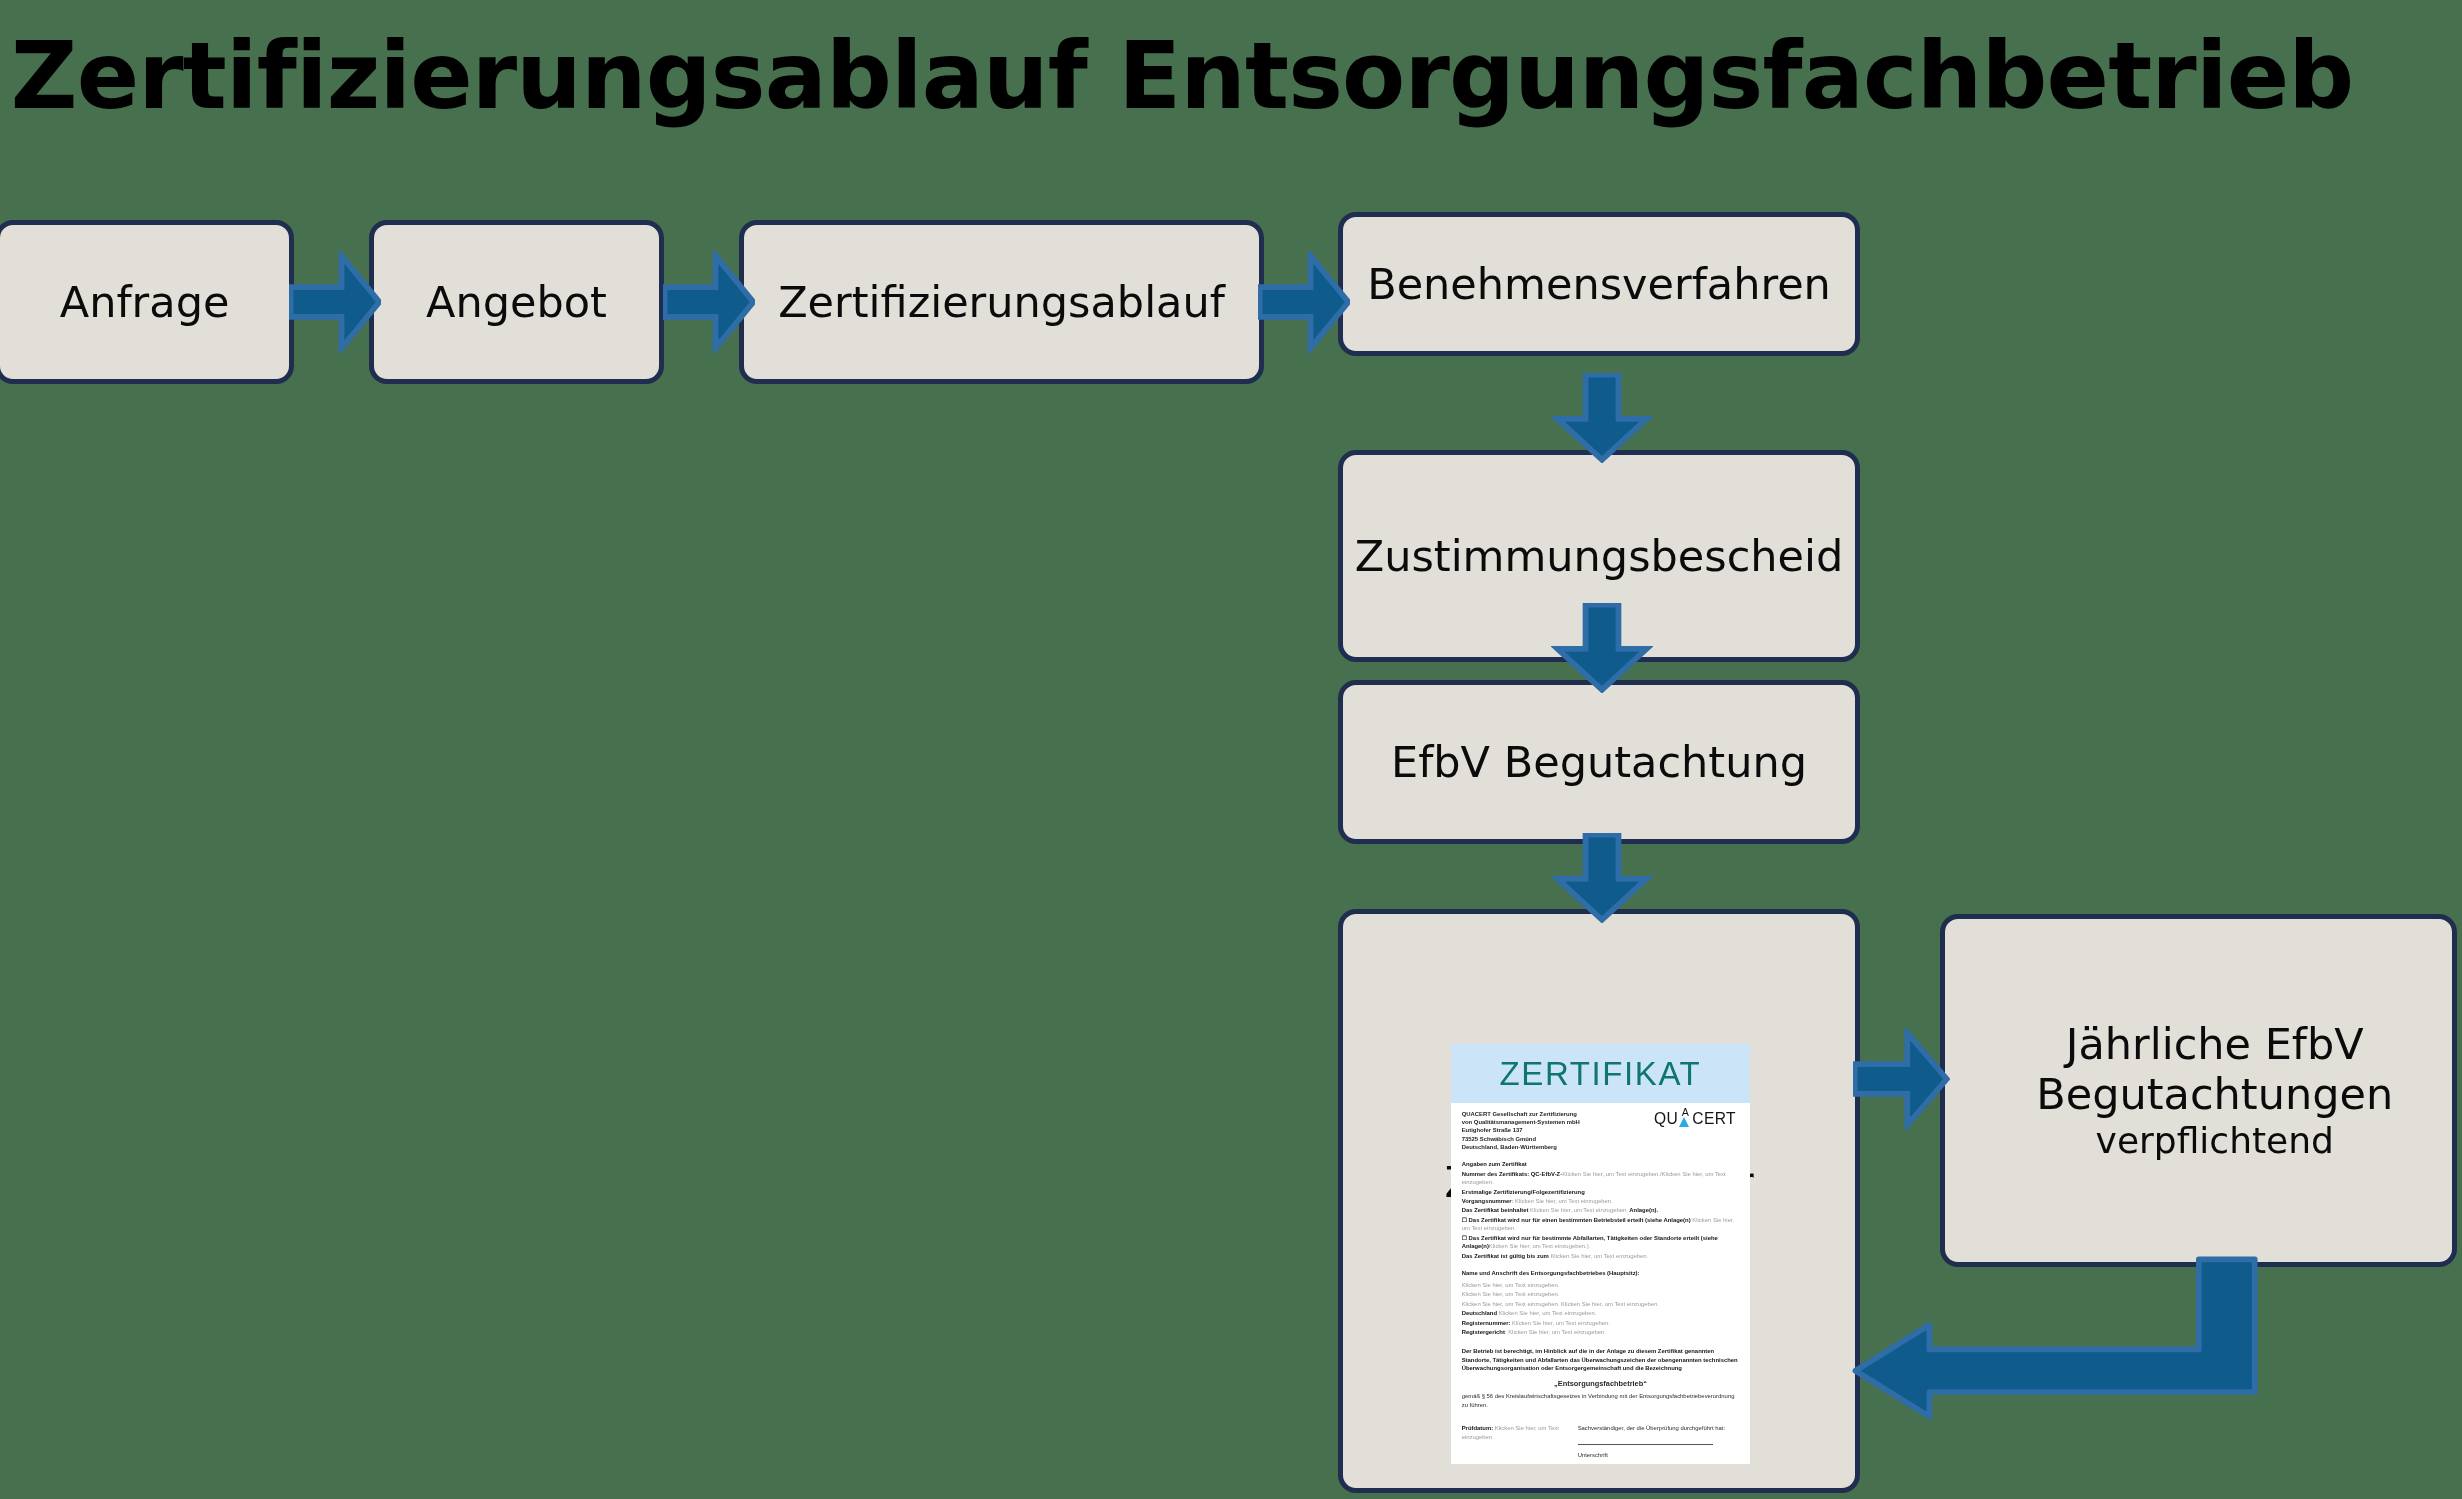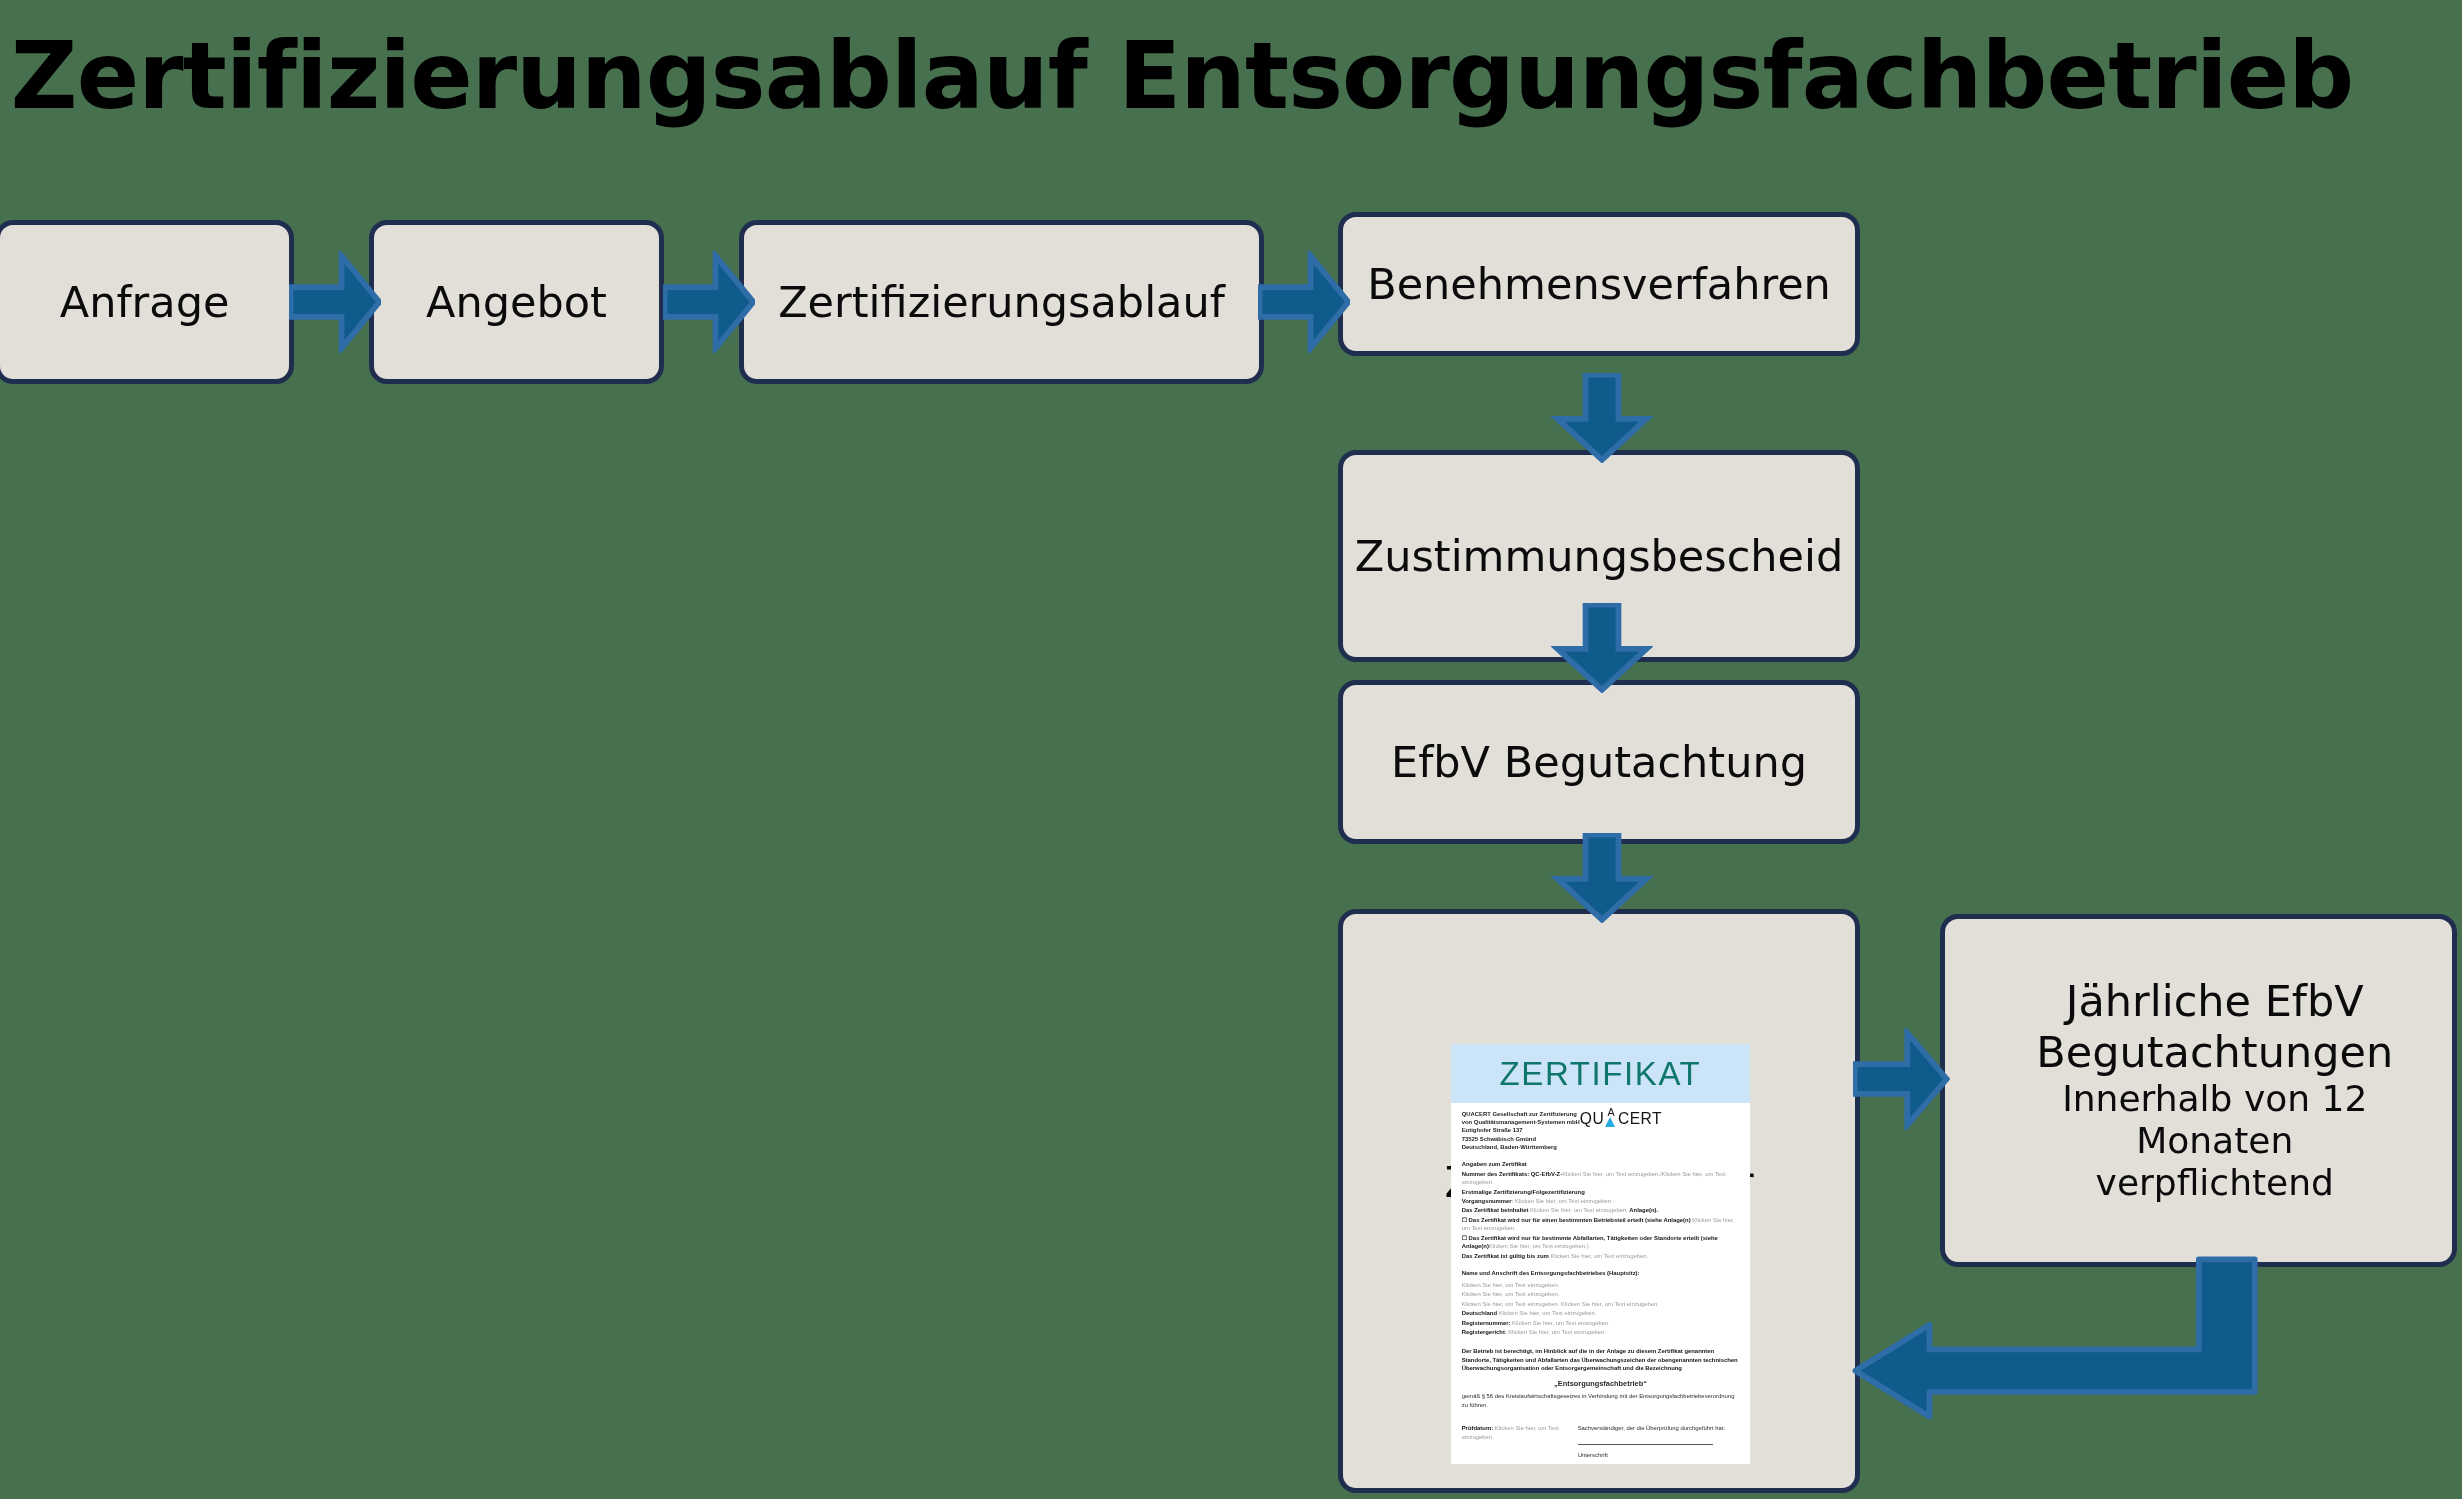--- a/index.html
+++ b/index.html
@@ -67,21 +67,21 @@
     justify-content:center;
   }
   .cert-banner span{
     font-size:33px;
     letter-spacing:1.6px;
     color:#0f766e;
     font-family:"Liberation Sans", sans-serif;
     font-weight:400;
   }
   .cert-body{padding:6.6px 10.7px 8.2px 10.7px;}
-  .cert-top{display:flex;align-items:flex-start;}
+  .cert-top{display:flex;justify-content:space-between;align-items:flex-start;}
   .cert-addr{font-size:5.9px;line-height:1.42;color:#1f1f1f;font-weight:600;}
   .cert-logo{display:flex;align-items:center;position:relative;margin-right:3.3px;}
   .cert-logo .word{font-size:15.6px;letter-spacing:0.4px;color:#141414;font-weight:400;}
   .cert-logo .tri-wrap{position:relative;width:15.6px;height:18px;margin:0 -0.8px;}
   .cert-logo .tri{
     position:absolute;left:1.6px;bottom:0.8px;
     width:0;height:0;
     border-left:5.7px solid transparent;
     border-right:5.7px solid transparent;
     border-bottom:10.7px solid #29ABE2;
@@ -132,21 +132,20 @@
   </div>
 
   <div class="node" style="left:1338px;top:909px;width:522px;height:584px;align-items:flex-start;padding-top:18px;flex-direction:column;">
     <span class="lbl" style="width:100%;">Zertifikat über</span>
     <span class="lbl" style="width:100%;">18 Monate</span>
   </div>
 
   <div class="node" style="left:1940px;top:914px;width:517px;height:353px;flex-direction:column;justify-content:center;padding-left:44px;">
     <span class="lbl">Jährliche EfbV</span>
     <span class="lbl">Begutachtungen</span>
-    <span class="sub">Innerhalb von 12 Monaten</span>
     <span class="sub">verpflichtend</span>
   </div>
 
   <div class="arrow" style="left:289px;top:251px;width:92px;height:102px;">
     <svg viewBox="0 0 112 124" preserveAspectRatio="none">
       <polygon points="2,44 64,44 64,6 110,62 64,118 64,80 2,80" fill="#0E5B8C" stroke="#2E6DA8" stroke-width="7"></polygon>
     </svg>
   </div>
 
   <div class="arrow" style="left:663px;top:251px;width:92px;height:102px;">

